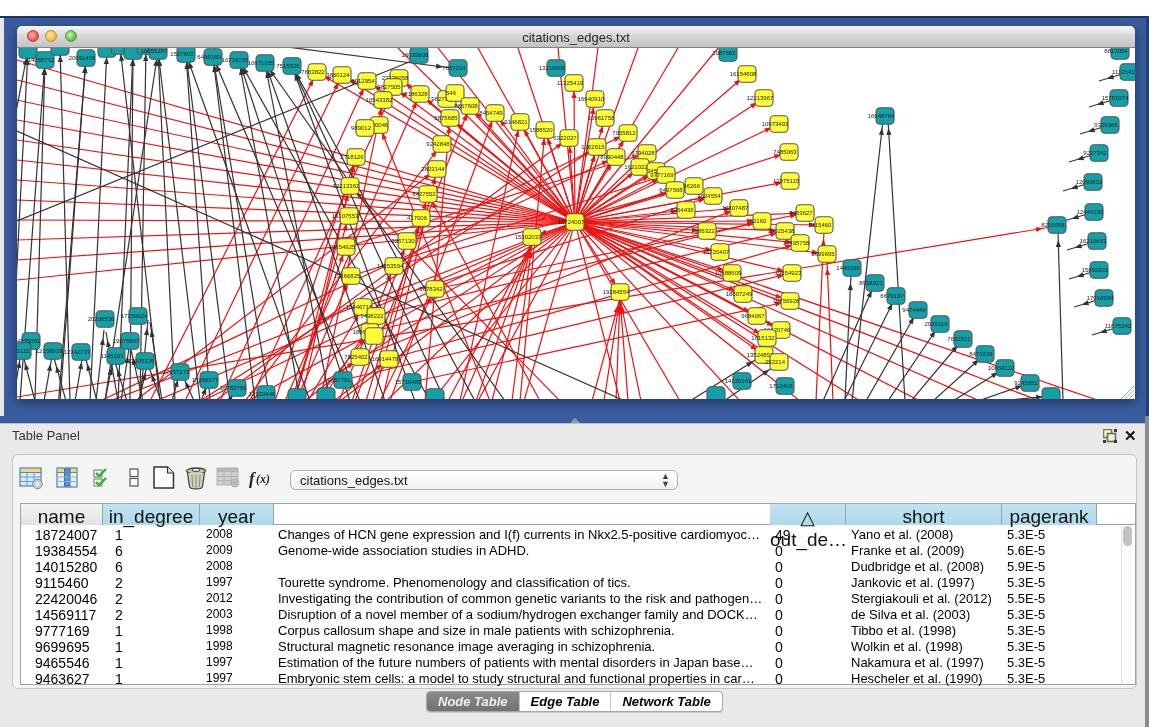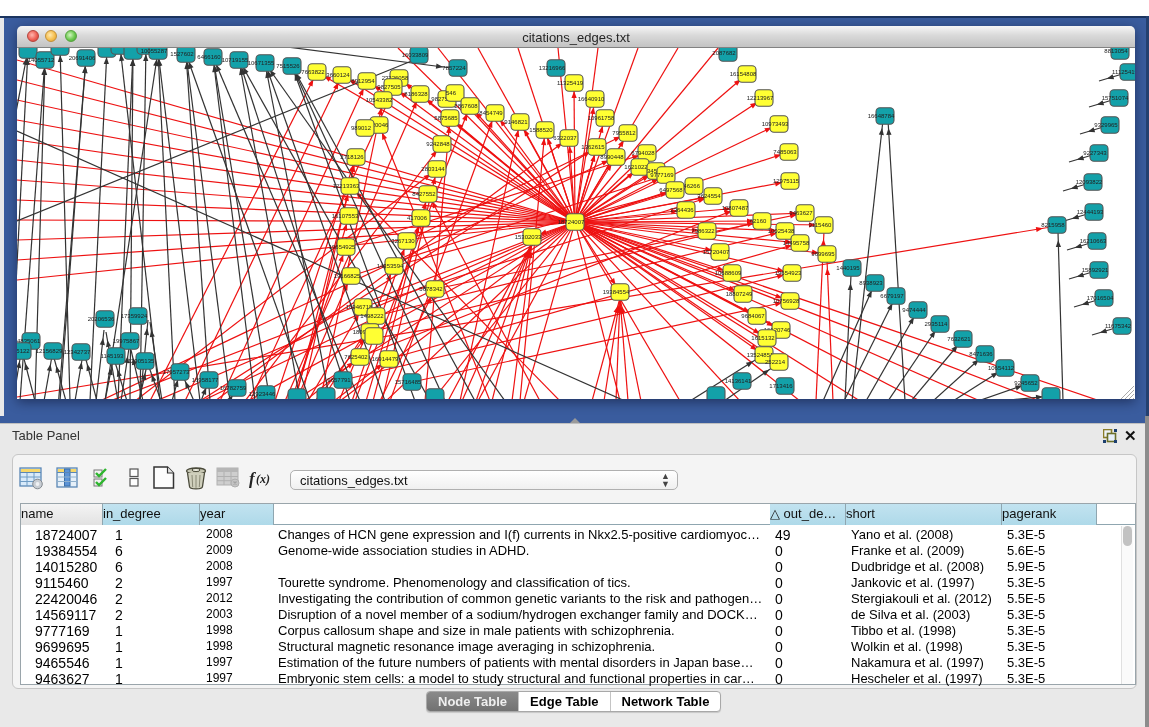--- a/index.html
+++ b/index.html
@@ -15,36 +15,36 @@
 #tp-title { position:absolute; left:12px; top:4px; font-size:13px; color:#333; }
 #divider-handle { position:absolute; left:570px; top:-6px; width:0; height:0; border-left:5px solid transparent; border-right:5px solid transparent; border-bottom:5px solid #9a9a9a; }
 #float-ic { position:absolute; left:1103px; top:5px; width:14px; height:14px; }
 #close-ic { position:absolute; left:1124px; top:3px; font-size:15px; font-weight:bold; color:#111; }
 #container { position:absolute; left:12px; top:30px; width:1125px; height:235px; background:#f4f4f4; border:1px solid #c6c6c6; border-radius:6px; }
 #toolbar { position:absolute; left:0px; top:11px; width:100%; height:30px; }
 #dropdown { position:absolute; left:277px; top:4px; width:388px; height:20px; background:linear-gradient(#ffffff,#f0f0f0); border:1px solid #b0b0b0; border-radius:5px; font-size:13px; color:#111; padding:2px 0 0 9px; }
 #dd-arrows { position:absolute; right:8px; top:1px; font-size:9px; color:#444; letter-spacing:-1px; line-height:8px; text-align:center; }
 #tablewrap { position:absolute; left:7px; top:48px; width:1116px; height:182px; background:#fff; border:1px solid #9aa5ab; }
 #thead { position:absolute; left:0; top:0; width:100%; height:21px; border-bottom:1px solid #8fa6b0; background:#fff; }
-.th { position:absolute; top:0; height:21px; background:linear-gradient(#c2e3f0,#aed9e9); border-right:1px solid #8fa6b0; font-size:13px; color:#111; text-align:left; padding-top:2px; }
+.th { position:absolute; top:0; height:21px; background:linear-gradient(#c2e3f0,#aed9e9); border-right:1px solid #8fa6b0; font-size:19px; color:#111; text-align:center; padding-top:2px; }
 #th0 { background:linear-gradient(#f4f4f4,#e2e2e2); }
 #tbody { position:absolute; left:0; top:22px; width:100%; }
 .tr { position:relative; height:16px; font-size:13px; color:#000; white-space:nowrap; }
 .tr div { position:absolute; top:1px; overflow:hidden; }
 .c0 { left:14px; width:70px; font-size:14px; }
 .c1 { left:94px; width:86px; font-size:14px; }
 .c2 { left:185px; width:70px; font-size:12px; }
 .c3 { left:257px; width:490px; }
 .c4 { left:754px; width:72px; font-size:14px; }
 .c5 { left:830px; width:154px; }
 .c6 { left:986px; width:92px; }
 #vscroll { position:absolute; right:2px; top:22px; width:12px; height:158px; background:#fafafa; border-left:1px solid #e0e0e0; }
 #vthumb { position:absolute; left:1px; top:0px; width:9px; height:20px; background:#c2c2c2; border-radius:5px; }
 #tabs { position:absolute; left:426px; top:267px; height:21px; display:flex; border:1px solid #a8a8a8; border-radius:4px; overflow:hidden; background:#fff; box-shadow:0 1px 1px rgba(0,0,0,0.15); }
-.tab { font-size:13px; font-weight:bold; padding:2px 11px 0 11px; height:21px; }
+.tab { font-size:13px; font-weight:bold; padding:2px 11px 0 11px; height:21px;font-style:italic; }
 #tab1 { background:linear-gradient(#8a8a8a,#6f6f6f); color:#efefef; }
 #tab2,#tab3 { color:#000; border-left:1px solid #c4c4c4; }
 #memory { position:absolute; right:35px; top:305px; font-size:11px; color:#111; }
 #memdot { position:absolute; left:1121px; top:304px; width:10px; height:10px; border-radius:50%; background:#2fc32f; border:1.5px solid #1e7a1e; }
 #rightedge-top { position:absolute; right:0; top:0; width:3px; height:400px; background:#24406f; }
 #rightedge-bot { position:absolute; right:0; top:400px; width:4px; height:327px; background:#8c8c8c; }
 </style></head>
 <body>
 <div id="stage">
   <div id="topline"></div>
@@ -914,21 +914,21 @@
               <div class="c4">0</div>
               <div class="c5">Nakamura et al. (1997)</div>
               <div class="c6">5.3E-5</div>
             </div>
 <div class="tr">
               <div class="c0">9463627</div>
               <div class="c1">1</div>
               <div class="c2">1997</div>
               <div class="c3">Embryonic stem cells: a model to study structural and functional properties in car…</div>
               <div class="c4">0</div>
-              <div class="c5">Hescheler et al. (1997)</div>
+              <div class="c5">Hescheler et al. (1990)</div>
               <div class="c6">5.3E-5</div>
             </div>
 
         </div>
         <div id="vscroll">
             <div id="vthumb"></div>
           </div>
       </div>
     </div>
     <div id="tabs">

